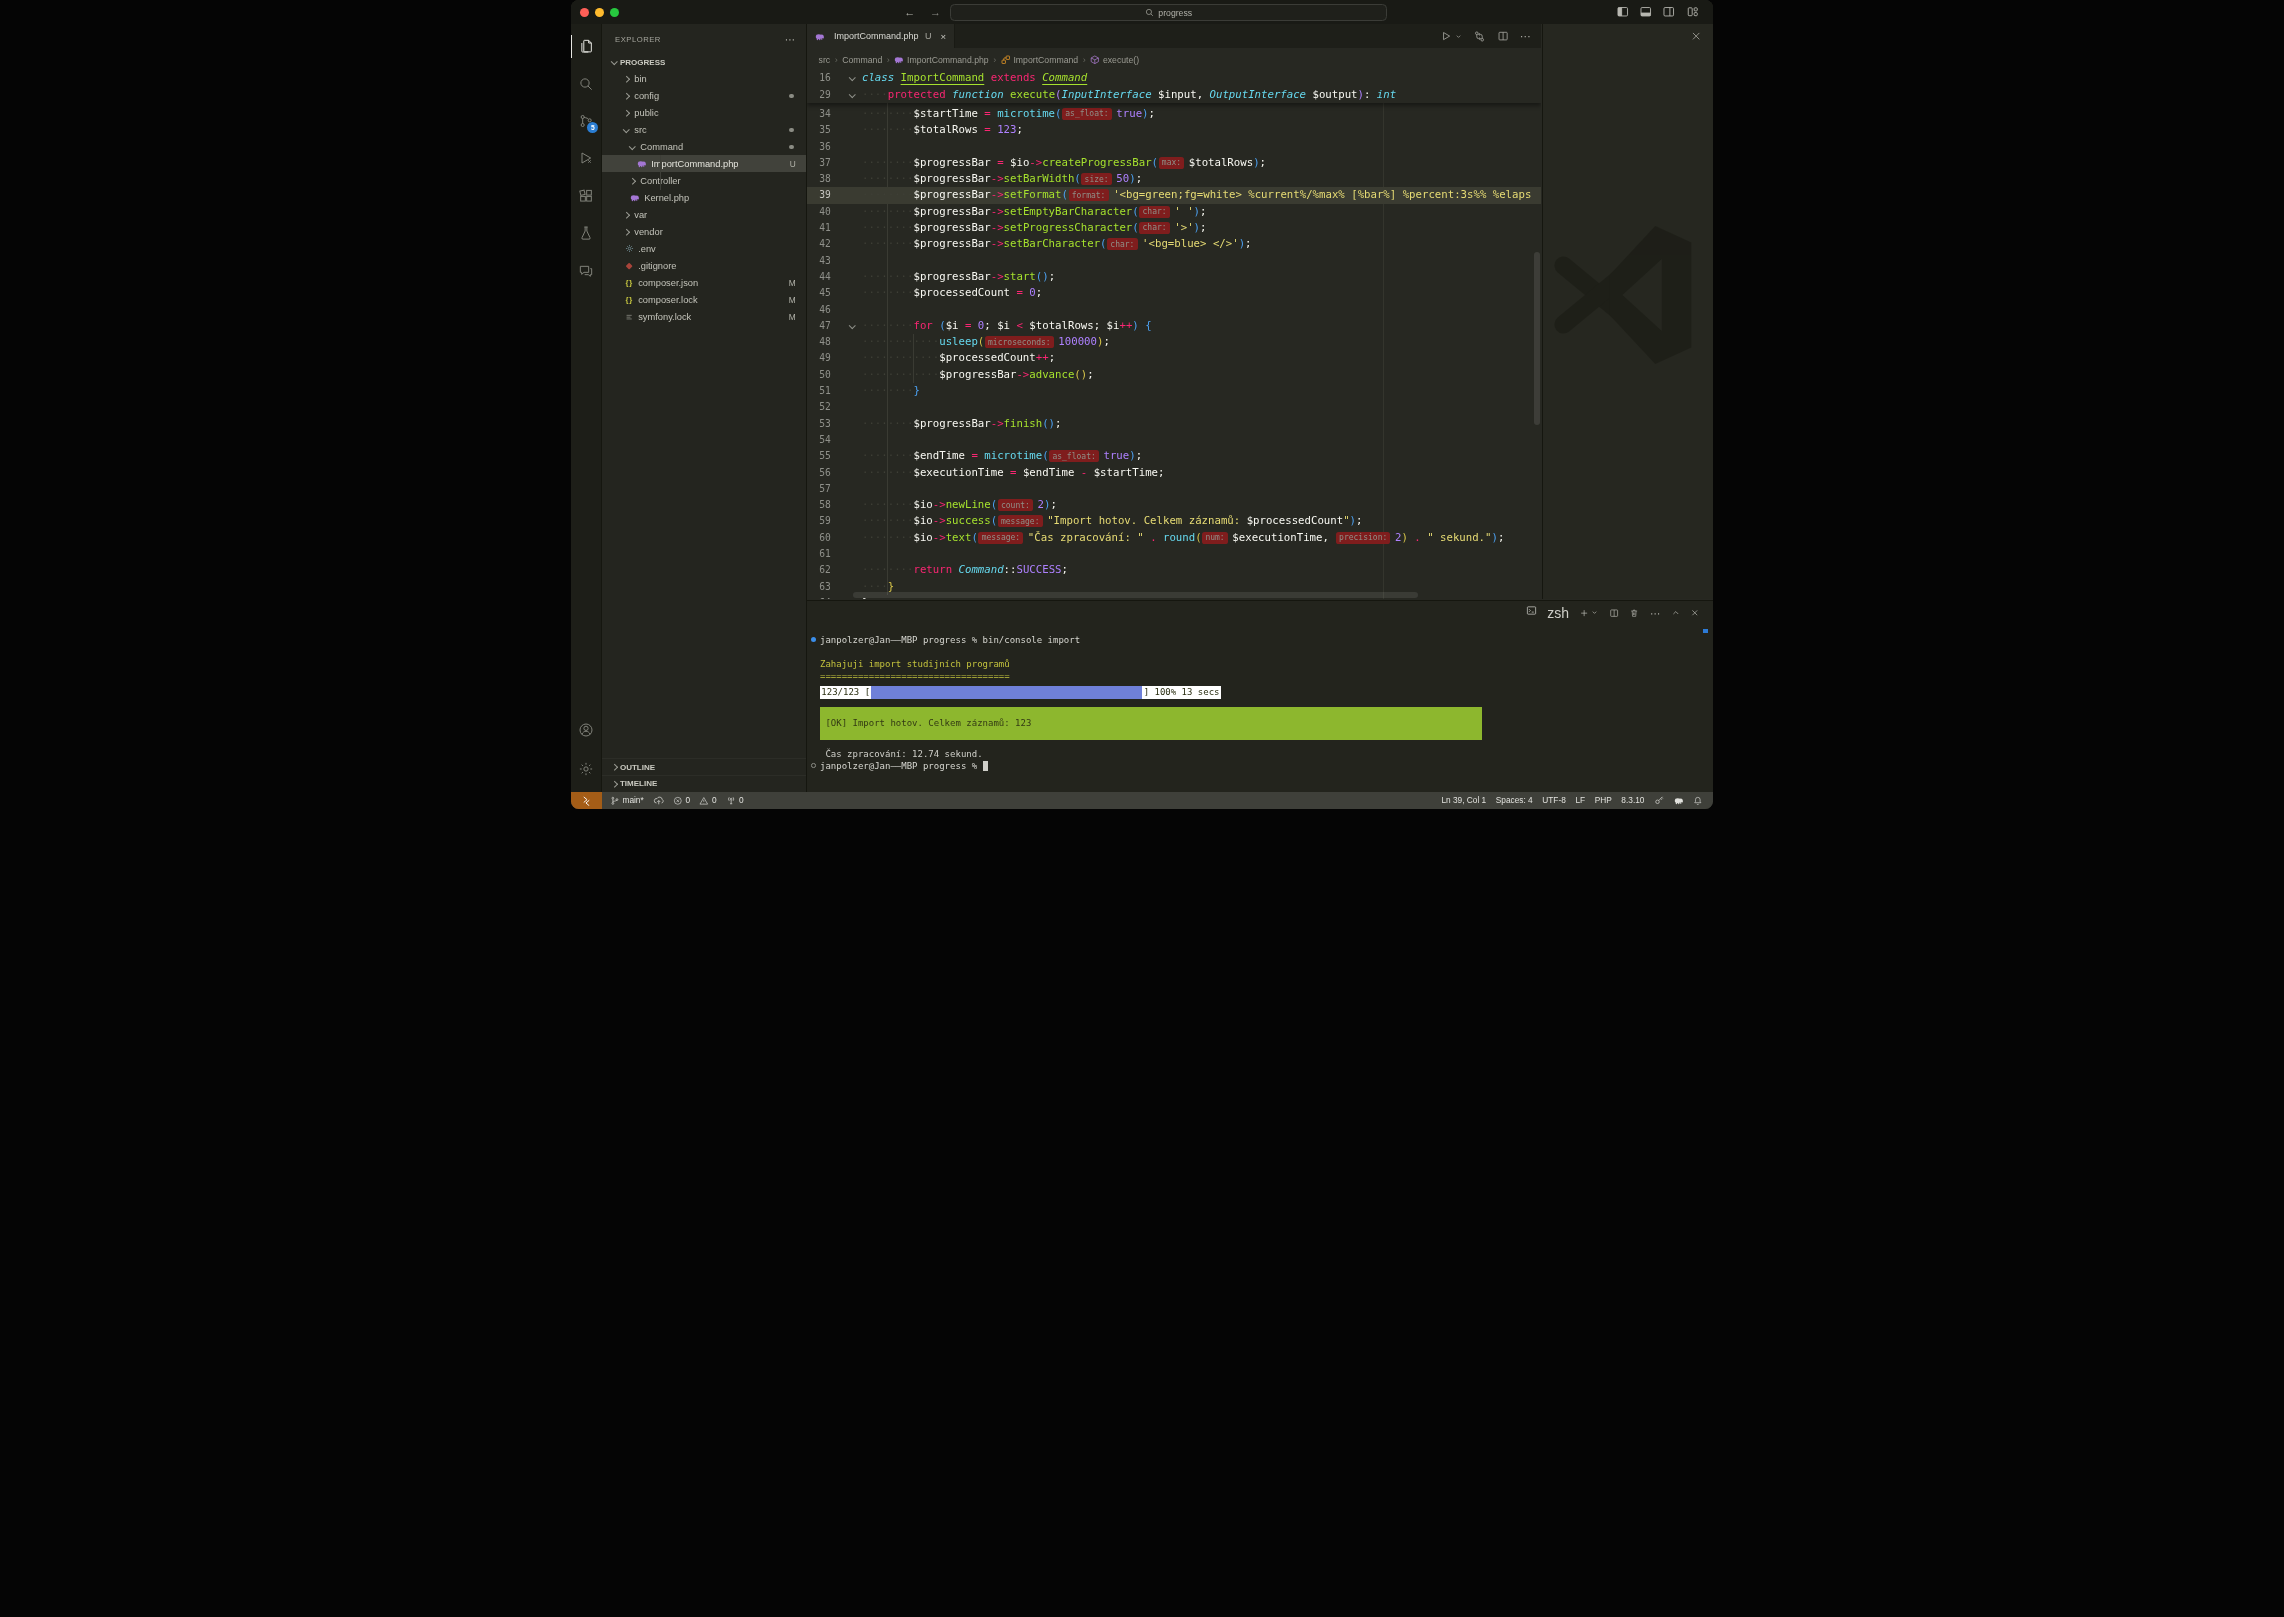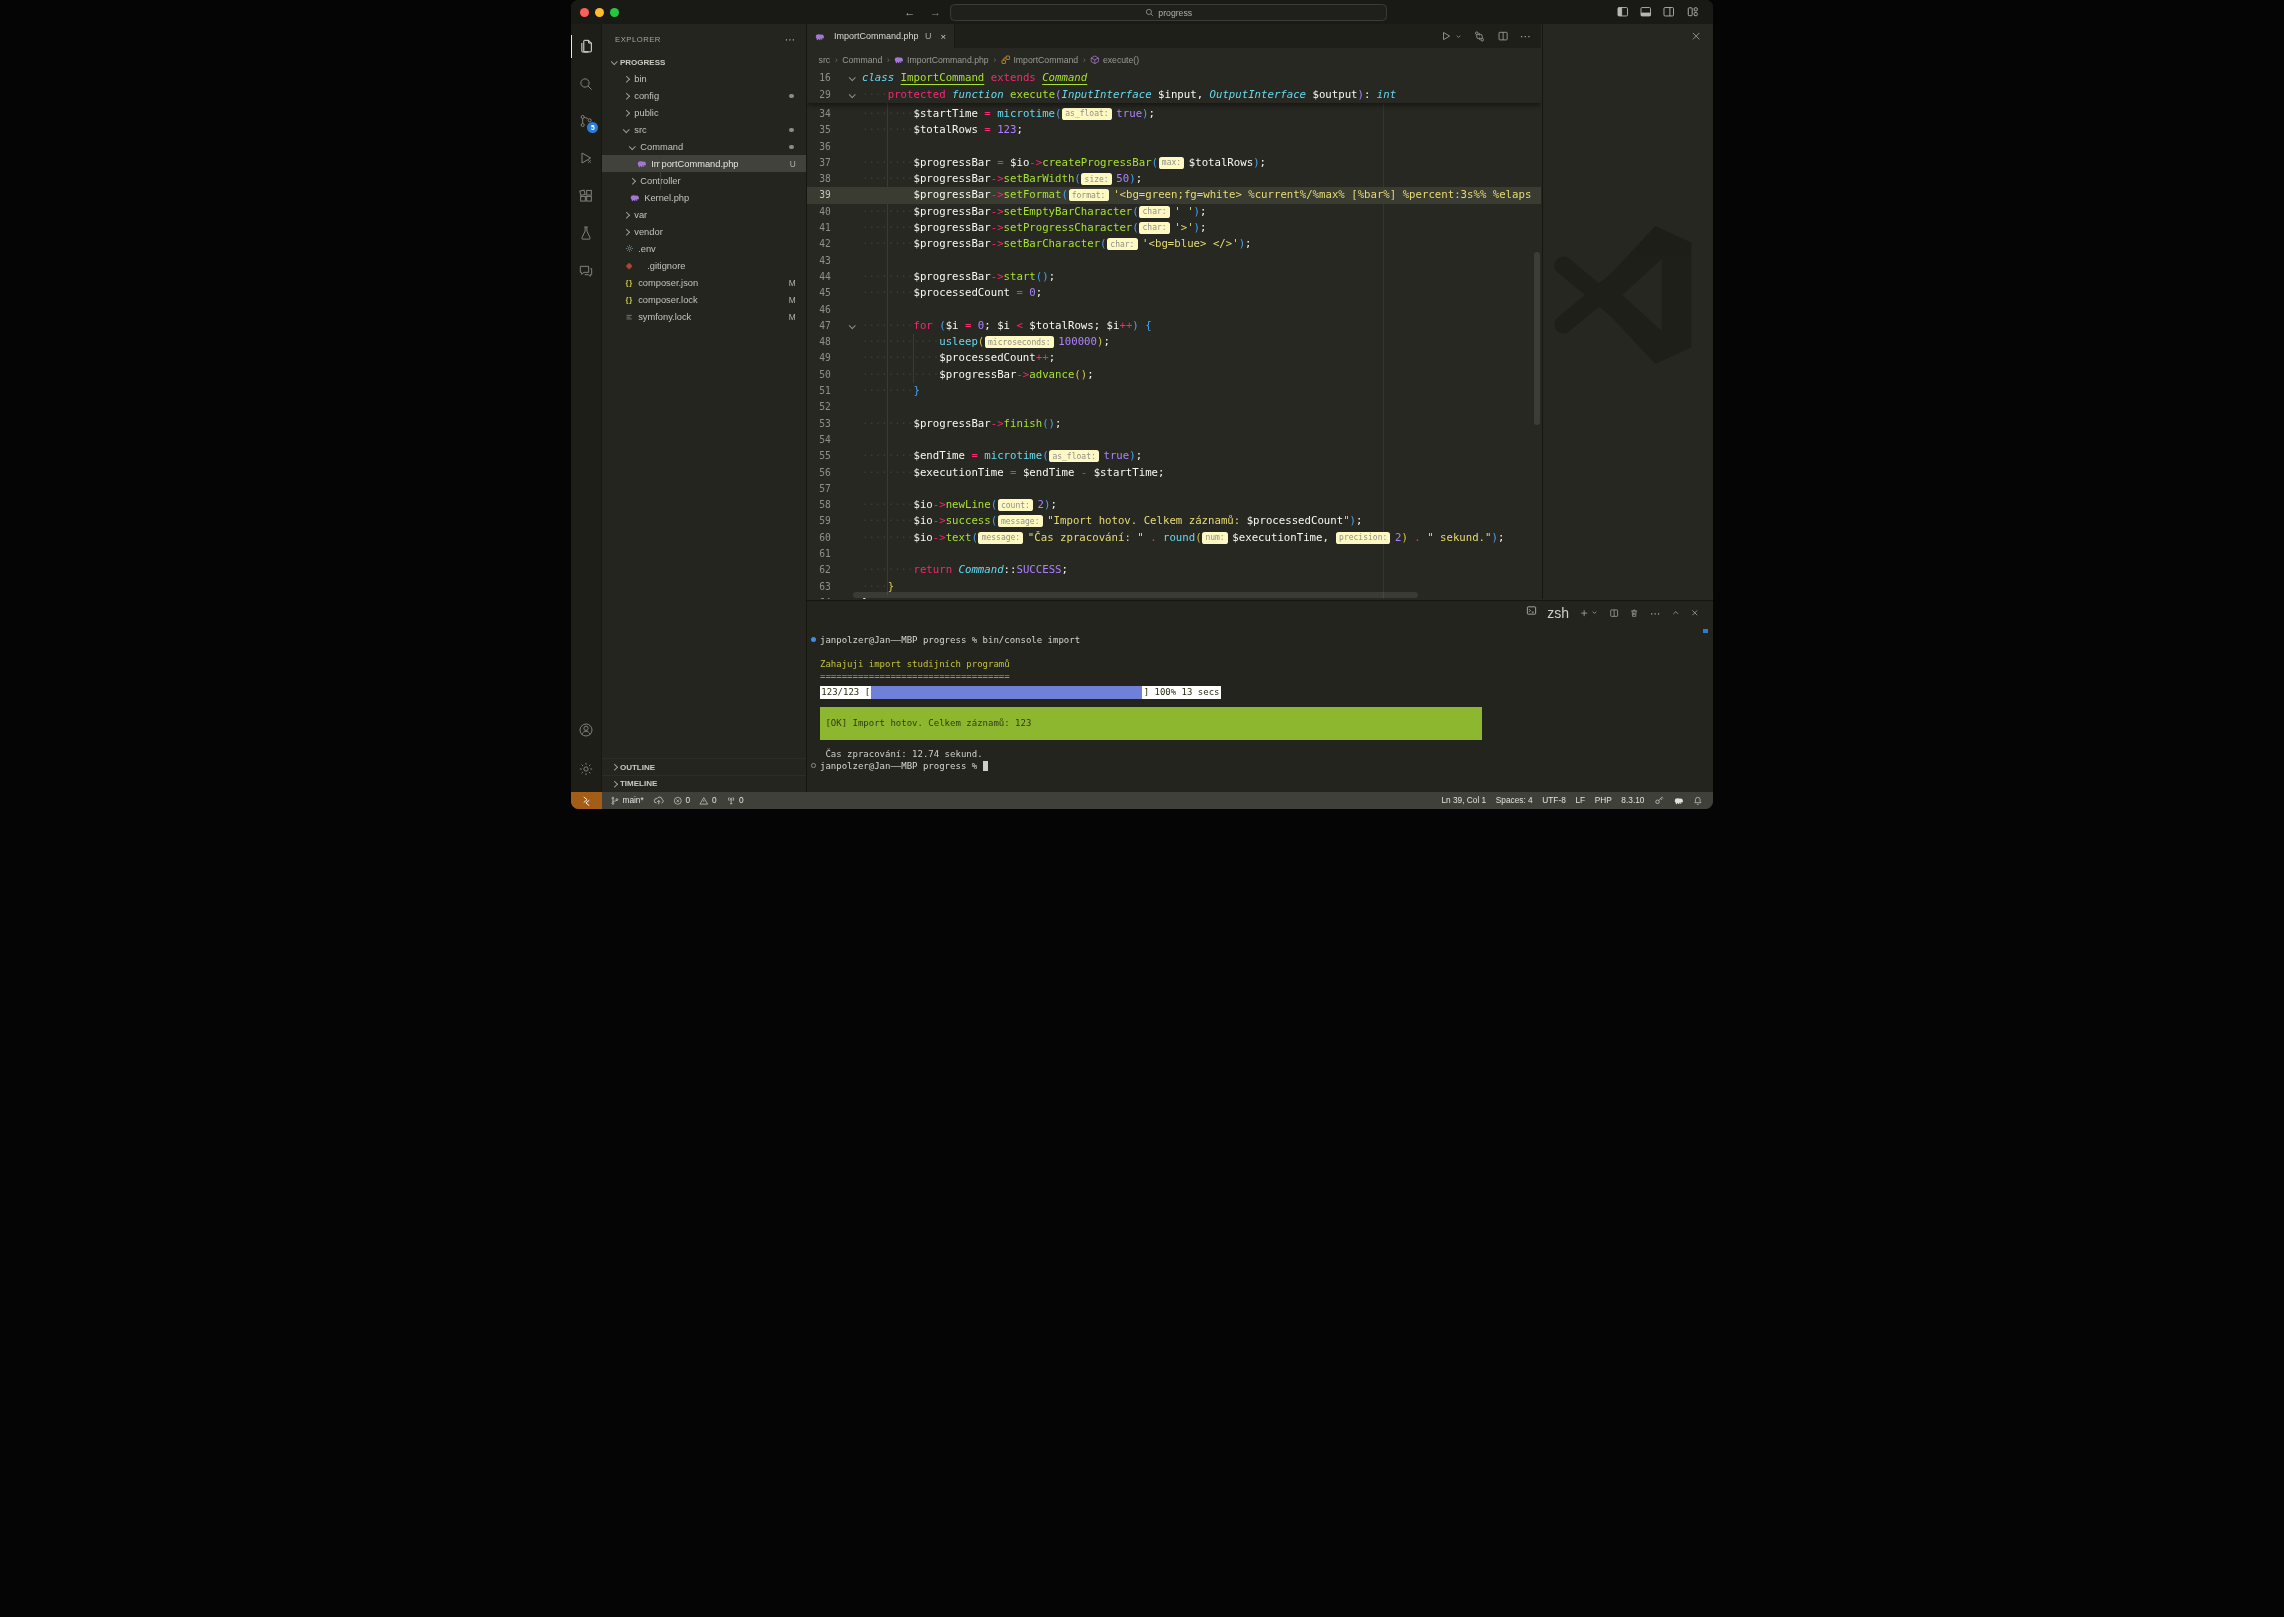--- a/index.html
+++ b/index.html
@@ -81,21 +81,21 @@
   .cl.hl .num { color:#c6c6c0; }
   .chev-slot { flex:0 0 18.6px; display:flex; align-items:center; justify-content:center; }
   .chev-slot .cv { border-color:#8f908a; }
   .codeln { white-space:pre; }
   .tk-v{color:#f8f8f2} .tk-kw{color:#f92672} .tk-bi{color:#66d9ef}
   .tk-ty{color:#66d9ef;font-style:italic} .tk-fn{color:#a6e22e} .tk-st{color:#e6db74}
   .tk-nu{color:#ae81ff} .tk-pb{color:#4ca0f0} .tk-py{color:#d7c54a} .tk-pp{color:#ae81ff}
   .tk-ws{color:#3e3f36}
   .tk-cls{color:#a6e22e;text-decoration:underline;text-decoration-thickness:1.3px;text-underline-offset:2.6px}
   .tk-clsi{color:#a6e22e;font-style:italic;text-decoration:underline;text-decoration-thickness:1.3px;text-underline-offset:2.6px}
-  .tk-hint{display:inline-block;background:#fef9c3;color:#8f9088;font-size:8px;line-height:11px;
+  .tk-hint{display:inline-block;background:#7f1d1d;color:#8f9088;font-size:8px;line-height:11px;
            border-radius:2.6px;padding:0.6px 3.2px;margin:0 4.5px 0 0.6px;vertical-align:0.6px;}
   .hscroll { position:absolute; left:46px; bottom:1.9px; width:565px; height:5.8px; border-radius:3.2px;
              background:rgba(255,255,255,.09); z-index:4; }
   .vscroll { position:absolute; right:1.3px; top:182px; height:173px; width:5.8px; border-radius:3.2px;
              background:rgba(255,255,255,.10); z-index:4; }
 
   
   .rightpanel { position:absolute; left:971px; right:0; top:24.4px; height:575px; background:#262720;
                 border-left:0.6px solid #15160f; }
   .rp-close { position:absolute; top:6.4px; right:11.6px; color:#a6a69f; }
@@ -326,21 +326,21 @@
         </div>
         <div class="trow" style="padding-left: 22px;">
           <span class="ficon">
             <svg width="9" height="9" viewBox="0 0 16 16" fill="none" stroke="#7d9aa3" stroke-width="1.3">
               <circle cx="8" cy="8" r="2.3"></circle>
               <path d="M8 1.7v2.1M8 12.2v2.1M1.7 8h2.1M12.2 8h2.1M3.5 3.5l1.5 1.5M11 11l1.5 1.5M12.5 3.5L11 5M5 11l-1.5 1.5"></path>
             </svg>
           </span>
           <span class="lbl">.env</span>
         </div>
-        <div class="trow" style="padding-left: 22px; gap: 9px;">
+        <div class="trow" style="padding-left: 22px;">
           <span class="ficon">
             <svg width="8.3" height="8.3" viewBox="0 0 16 16">
               <rect x="3.2" y="3.2" width="9.6" height="9.6" rx="1.8" transform="rotate(45 8 8)" fill="#a8443a"></rect>
             </svg>
           </span>
           <span class="lbl">.gitignore</span>
         </div>
         <div class="trow" style="padding-left: 22px;">
           <span class="ficon">
             <span style="color:#cbcb41;font-weight:700;font-size:7.7px;letter-spacing:0.6px">{}</span>

